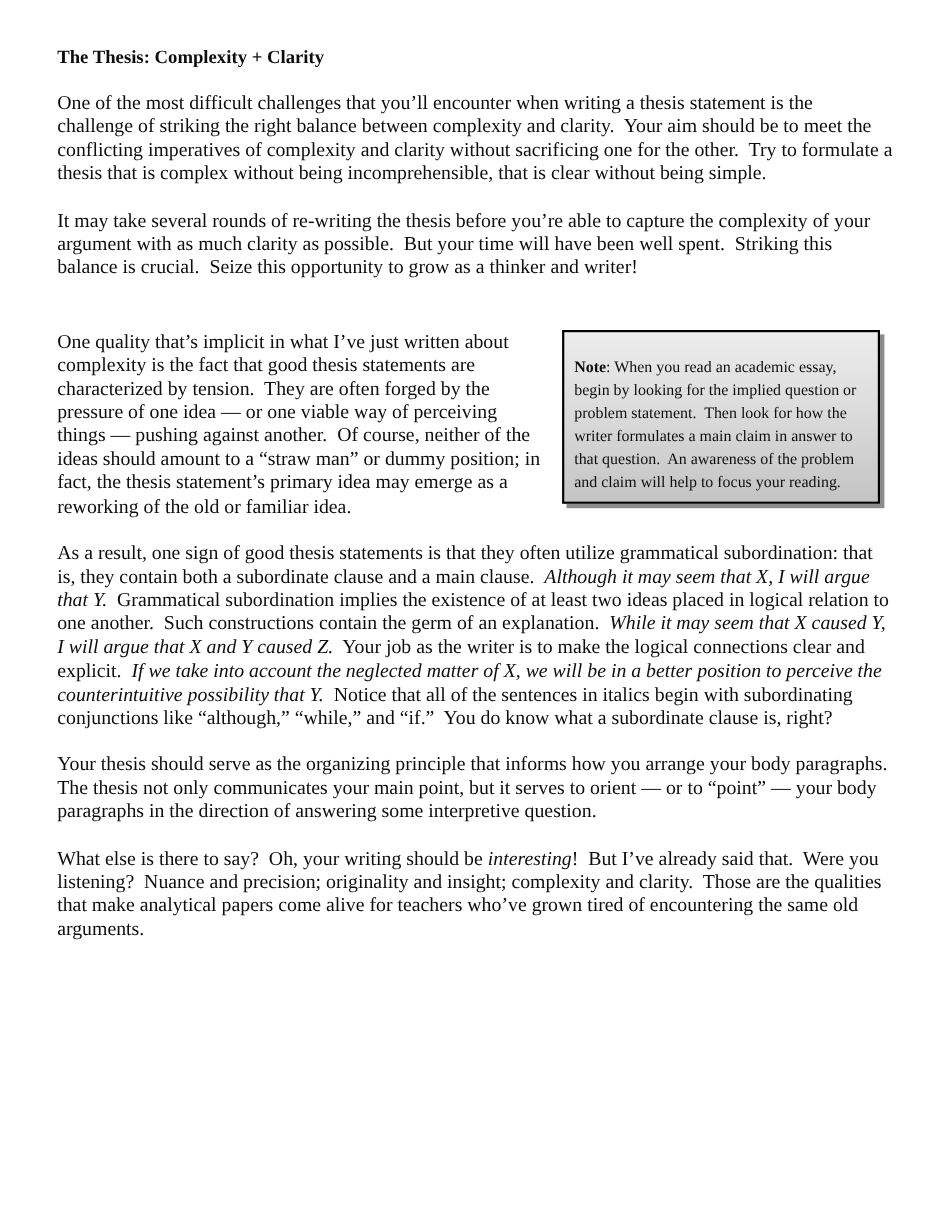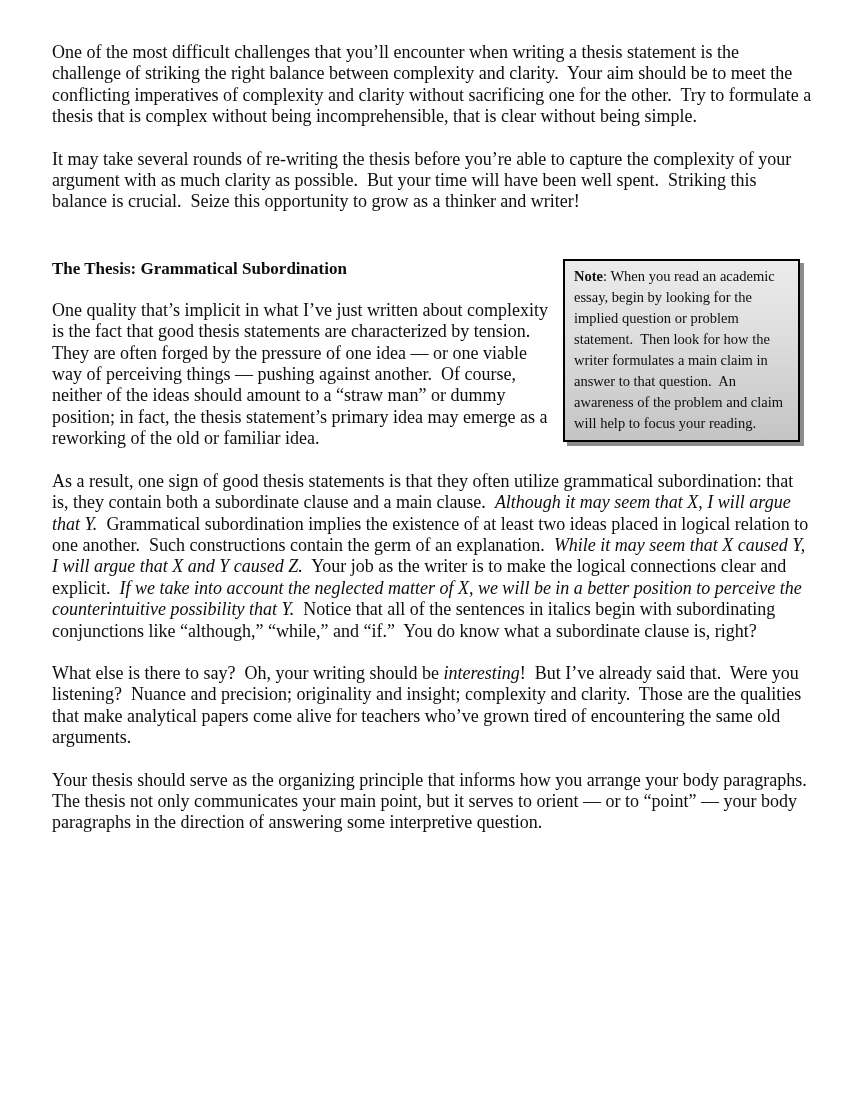--- a/index.html
+++ b/index.html
@@ -32,48 +32,48 @@
     margin: 0 0 21px 0;
     white-space: pre-wrap;
     text-align: left;
   }
   .section-2 {
     padding-top: 25px;
   }
   .note-box {
     float: right;
     box-sizing: border-box;
-    width: 237px;
+    width: 289px;
     margin: 0 12px 14px 14px;
-    padding: 5px 9px 6px 9px;
+    padding: 22px 9px 6px 9px;
     border: 2px solid #000000;
     background: linear-gradient(to bottom, #ececec 0%, #dcdcdc 45%, #c4c4c4 100%);
     box-shadow: 4px 4px 0 0 #8c8c8c;
     font-size: 14.5px;
     line-height: 21px;
     white-space: pre-wrap;
   }
   .note-box strong {
     font-weight: bold;
   }
   em {
   }
 </style>
 </head>
 <body>
 
 <div class="page">
 
   <div class="section-1">
+    <h2 class="heading">The Thesis: Complexity + Clarity</h2>
     <p class="para"><span>One of the most difficult challenges that you’ll encounter when writing a thesis statement is the challenge of striking the right balance between complexity and clarity.  Your aim should be to meet the conflicting imperatives of complexity and clarity without sacrificing one for the other.  Try to formulate a thesis that is complex without being incomprehensible, that is clear without being simple.</span></p>
     <p class="para"><span>It may take several rounds of re-writing the thesis before you’re able to capture the complexity of your argument with as much clarity as possible.  But your time will have been well spent.  Striking this balance is crucial.  Seize this opportunity to grow as a thinker and writer!</span></p>
   </div>
 
   <div class="section-2">
     <aside class="note-box"><strong>Note</strong><span>: When you read an academic essay, begin by looking for the implied question or problem statement.  Then look for how the writer formulates a main claim in answer to that question.  An awareness of the problem and claim will help to focus your reading.</span></aside>
-    <h2 class="heading">The Thesis: Grammatical Subordination</h2>
     <p class="para"><span>One quality that’s implicit in what I’ve just written about complexity is the fact that good thesis statements are characterized by tension.  They are often forged by the pressure of one idea — or one viable way of perceiving things — pushing against another.  Of course, neither of the ideas should amount to a “straw man” or dummy position; in fact, the thesis statement’s primary idea may emerge as a reworking of the old or familiar idea.</span></p>
     <p class="para"><span>As a result, one sign of good thesis statements is that they often utilize grammatical subordination: that is, they contain both a subordinate clause and a main clause.  </span><em>Although it may seem that X, I will argue that Y.</em><span>  Grammatical subordination implies the existence of at least two ideas placed in logical relation to one another.  Such constructions contain the germ of an explanation.  </span><em>While it may seem that X caused Y, I will argue that X and Y caused Z.</em><span>  Your job as the writer is to make the logical connections clear and explicit.  </span><em>If we take into account the neglected matter of X, we will be in a better position to perceive the counterintuitive possibility that Y.</em><span>  Notice that all of the sentences in italics begin with subordinating conjunctions like “although,” “while,” and “if.”  You do know what a subordinate clause is, right?</span></p>
+    <p class="para"><span>Your thesis should serve as the organizing principle that informs how you arrange your body paragraphs.  The thesis not only communicates your main point, but it serves to orient — or to “point” — your body paragraphs in the direction of answering some interpretive question.</span></p>
     <p class="para"><span>What else is there to say?  Oh, your writing should be </span><em>interesting</em><span>!  But I’ve already said that.  Were you listening?  Nuance and precision; originality and insight; complexity and clarity.  Those are the qualities that make analytical papers come alive for teachers who’ve grown tired of encountering the same old arguments.</span></p>
-    <p class="para"><span>Your thesis should serve as the organizing principle that informs how you arrange your body paragraphs.  The thesis not only communicates your main point, but it serves to orient — or to “point” — your body paragraphs in the direction of answering some interpretive question.</span></p>
   </div>
 
 </div>
 
 </body></html>

